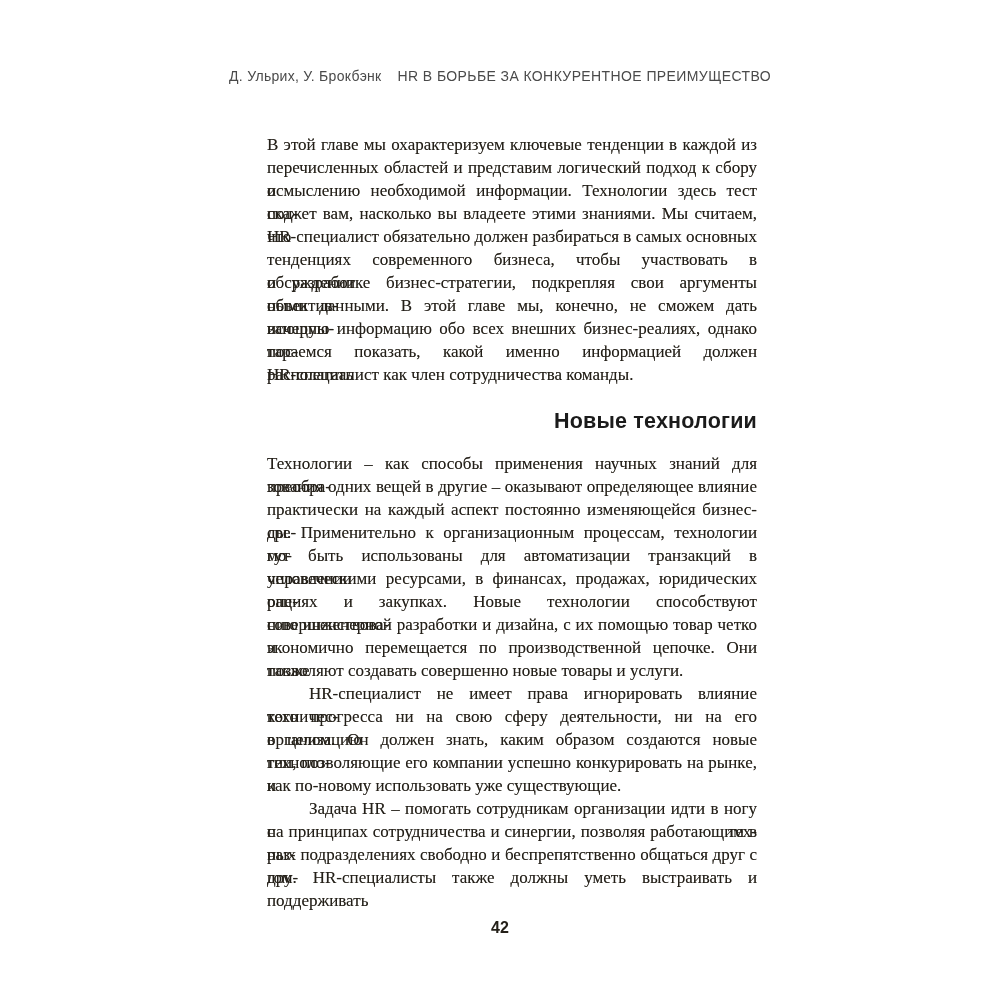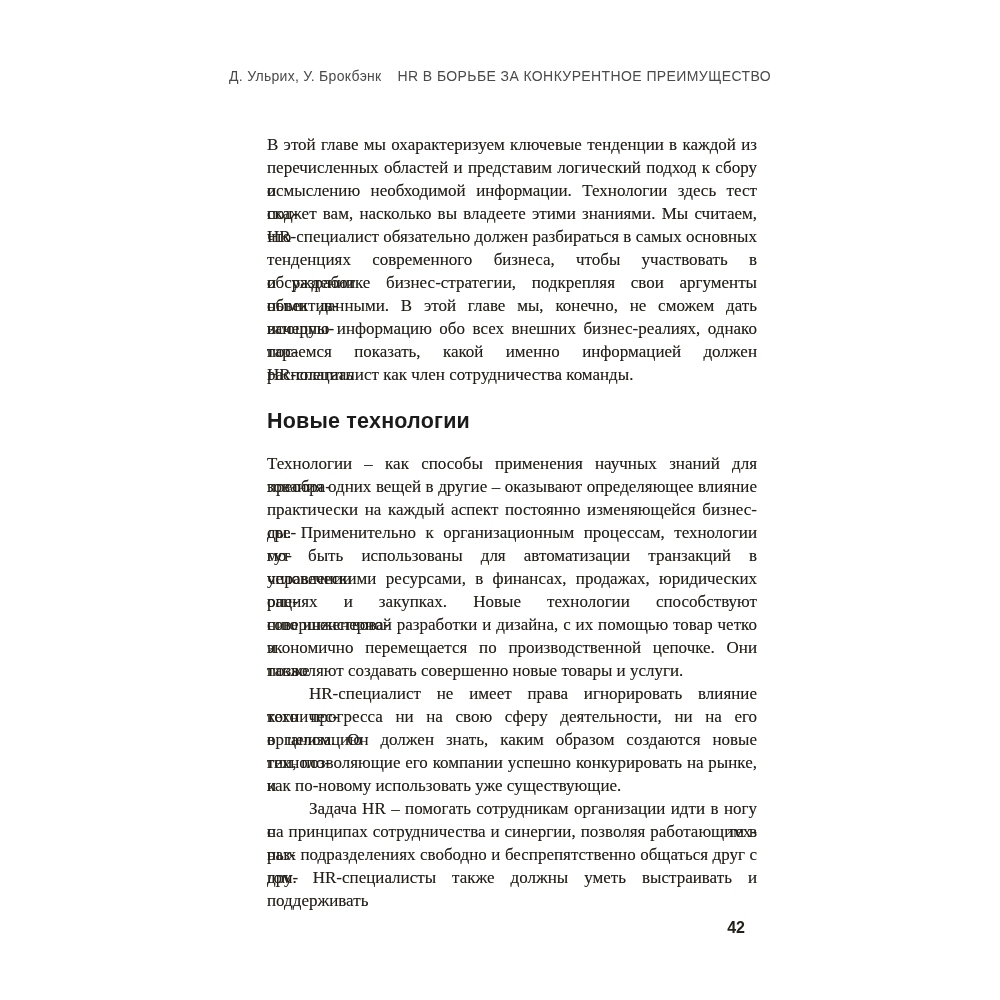--- a/index.html
+++ b/index.html
@@ -50,33 +50,33 @@
     text-shadow: 0 0 0.4px rgba(45, 40, 33, 0.45);
   }
   .line.last { text-align-last: left; }
   .paragraph.continues .line.last { text-align-last: justify; }
   .paragraph.indented .line:first-child { text-indent: 42px; }
   .section-heading {
     display: block;
     margin: 20px 0 16px 0;
     height: 30px;
     line-height: 30px;
-    text-align: left;
+    text-align: right;
     font-family: "Liberation Sans", sans-serif;
     font-weight: bold;
     font-size: 21.5px;
     letter-spacing: 0.2px;
     color: var(--heading, #1b1b1b);
   }
   .page-number {
     position: absolute;
     top: 919px;
     left: 255px;
     width: 490px;
-    text-align: right;
+    text-align: center;
     font-family: "Liberation Sans", sans-serif;
     font-weight: bold;
     font-size: 16px;
     color: var(--text, #222222);
   }
 </style>
 </head>
 <body>
 
 <div class="page">

